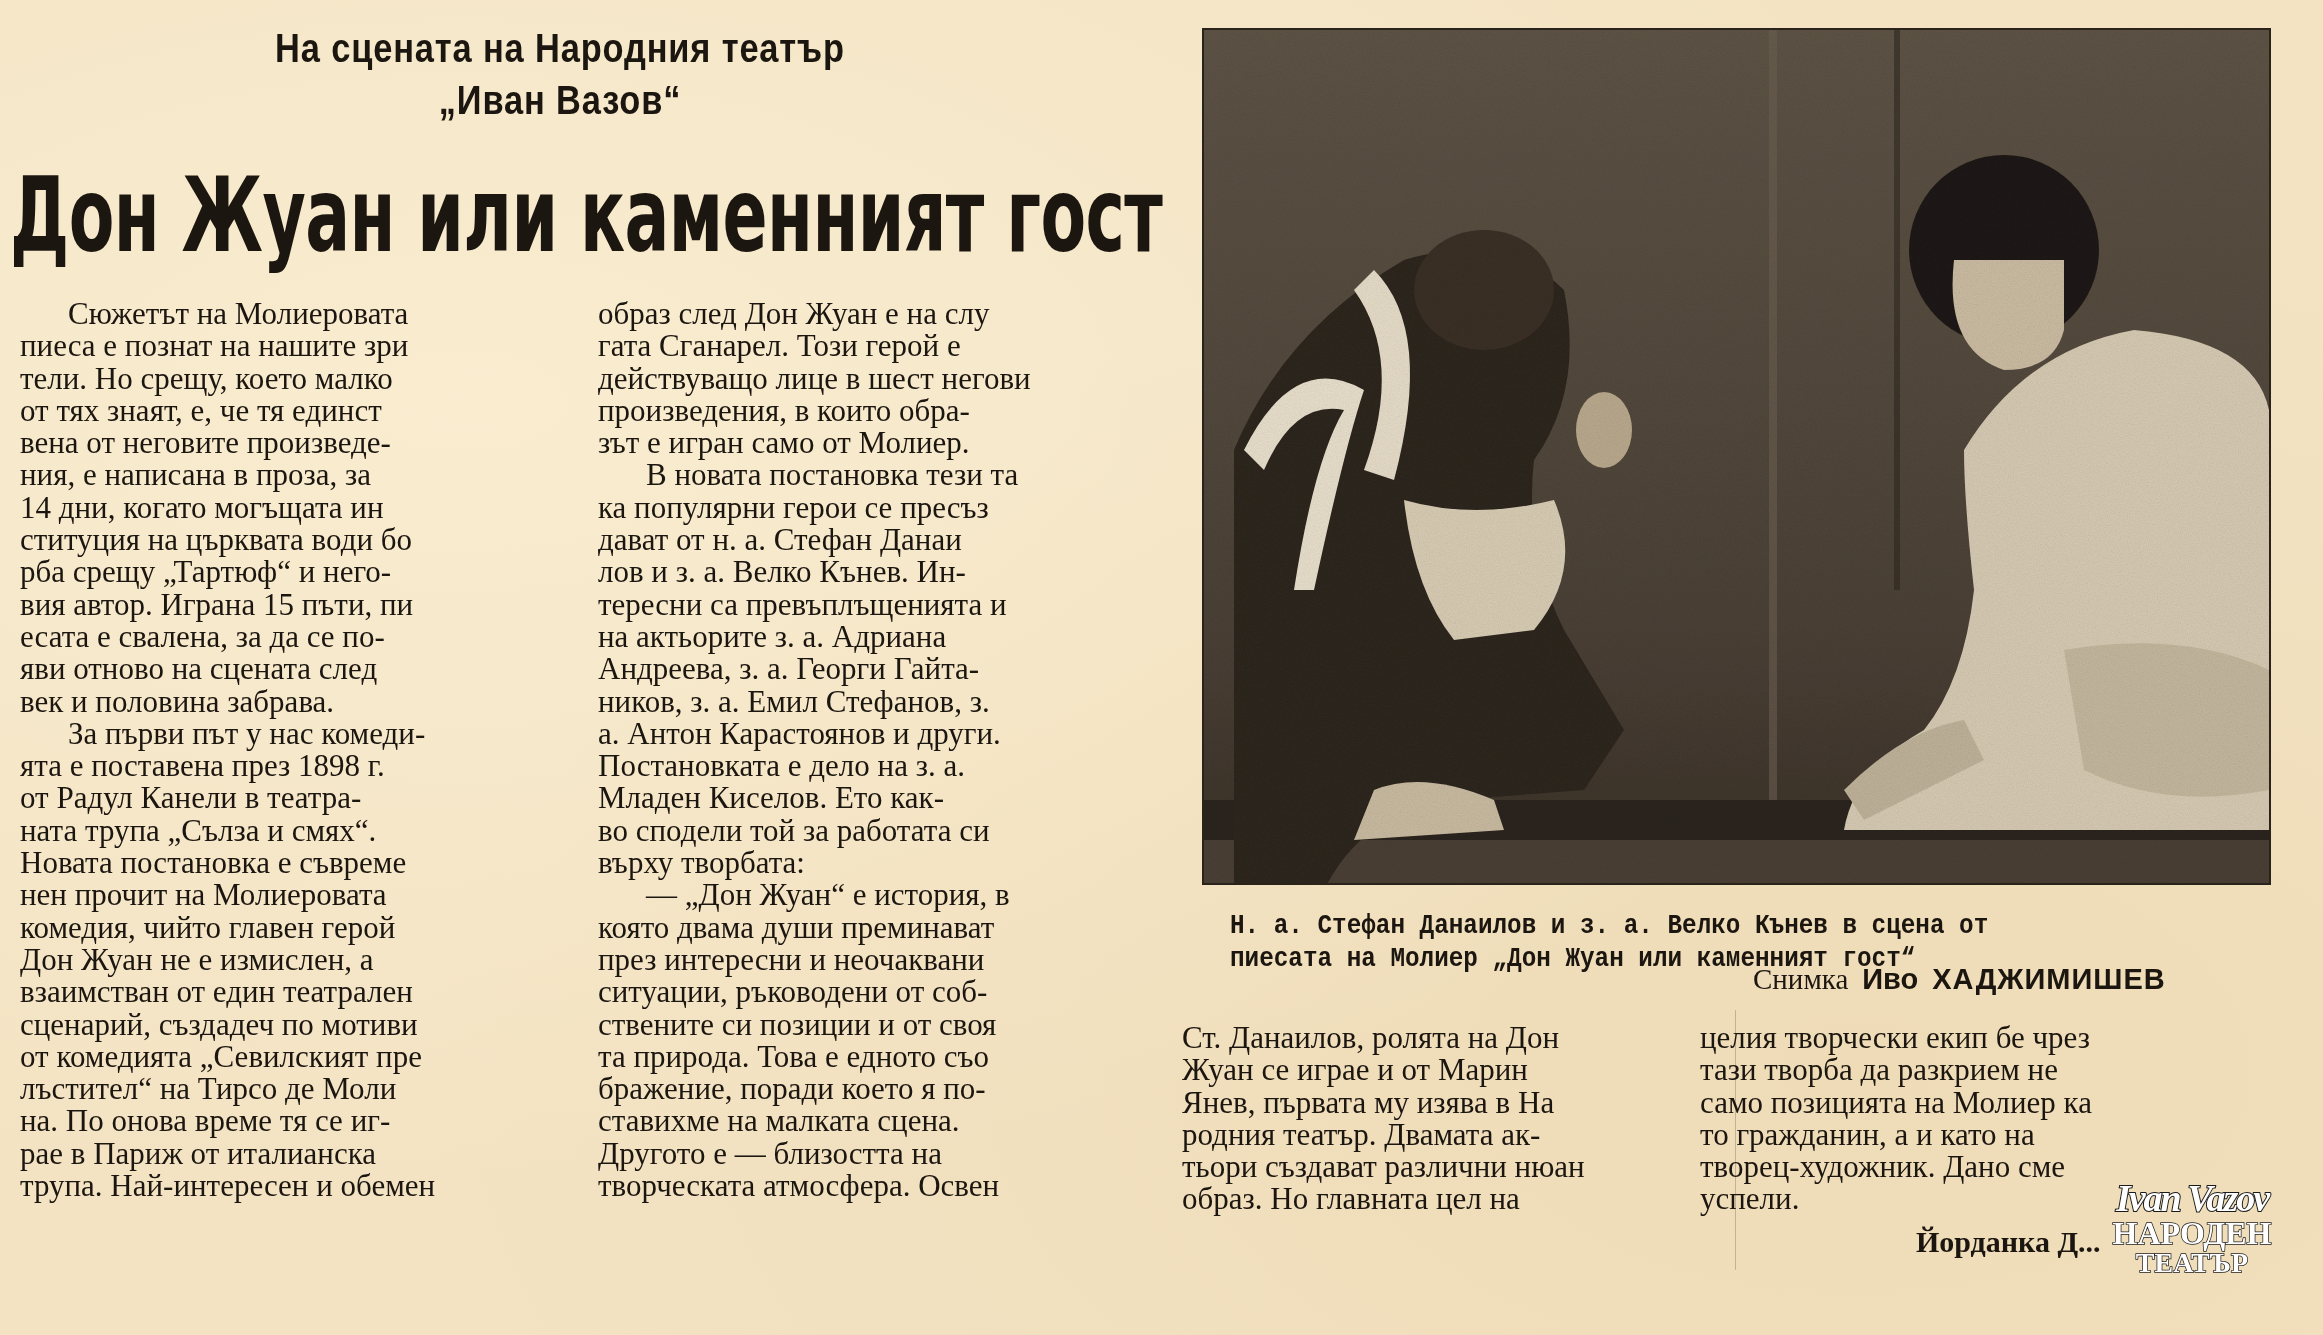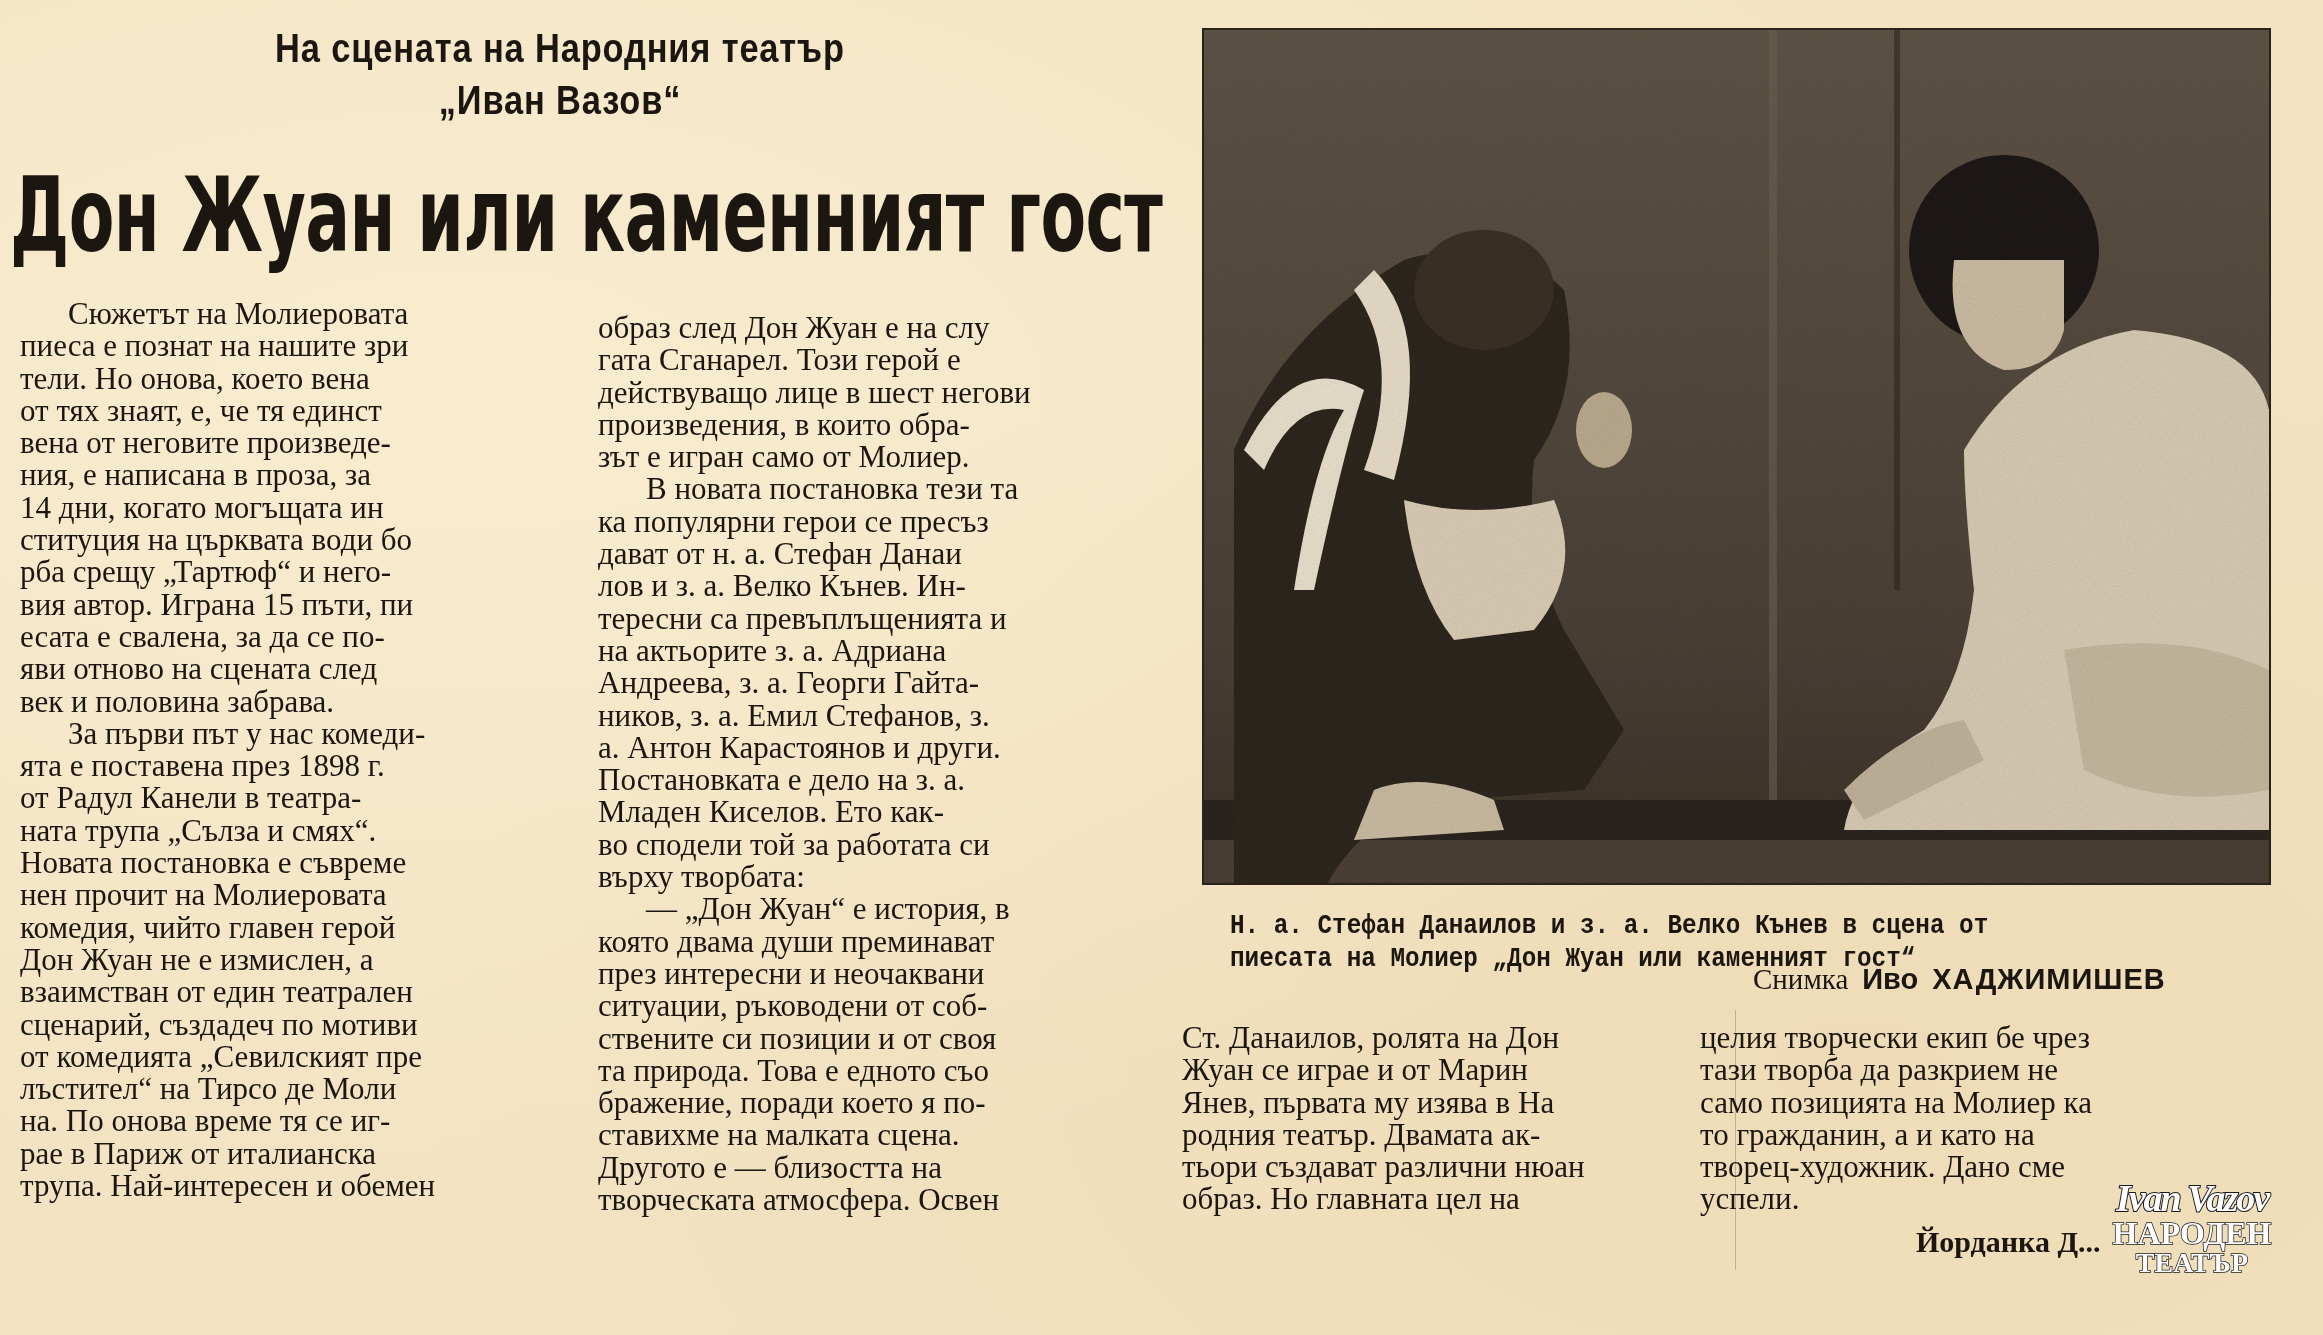--- a/index.html
+++ b/index.html
@@ -22,21 +22,21 @@
       position:absolute; left:10px; top:160px; width:1120px;
       font-family:"DejaVu Sans", "Liberation Sans", sans-serif; font-weight:bold;
       font-size:104px; line-height:110px; white-space:nowrap;
       transform:scaleX(0.64); transform-origin:left top; letter-spacing:-1px;
     }
     .col {
       position:absolute; font-size:31px; line-height:32.3px; text-align:justify;
       text-align-last:left;
     }
     .col-1 { left:20px; top:298px; width:530px; }
-    .col-2 { left:598px; top:312px; width:528px; }
+    .col-2 { left:598px; top:298px; width:528px; }
     .col-3 { left:1182px; top:1022px; width:522px; }
     .col-4 { left:1700px; top:1022px; width:510px; }
     .line { display:block; white-space:nowrap; }
     .photo {
       position:absolute; left:1202px; top:28px; width:1065px; height:853px;
       background:#5b5043; overflow:hidden; border:2px solid #2a231c;
     }
     .photo svg { width:100%; height:100%; display:block; }
     .caption {
       position:absolute; left:1230px; top:910px; width:1030px;
@@ -80,21 +80,21 @@
 <div class="kicker">
   <span class="line">На сцената на Народния театър</span>
   <span class="line">„Иван Вазов“</span>
 </div>
 
 <div class="headline">Дон Жуан или каменният гост</div>
 
 <div class="col col-1">
     <span class="line" style="padding-left: 48px;">Сюжетът на   Молиеровата</span>
     <span class="line">пиеса е познат на нашите зри</span>
-    <span class="line">тели. Но онова, което вена</span>
+    <span class="line">тели. Но срещу, което малко</span>
     <span class="line">от тях знаят, е, че тя единст</span>
     <span class="line">вена от неговите  произведе-</span>
     <span class="line">ния, е написана  в проза, за</span>
     <span class="line">14 дни, когато  могъщата ин</span>
     <span class="line">ституция на църквата води бо</span>
     <span class="line">рба срещу „Тартюф“ и  него-</span>
     <span class="line">вия автор. Играна 15 пъти, пи</span>
     <span class="line">есата е свалена, за да се по-</span>
     <span class="line">яви отново на сцената  след</span>
     <span class="line">век и половина забрава.</span>

